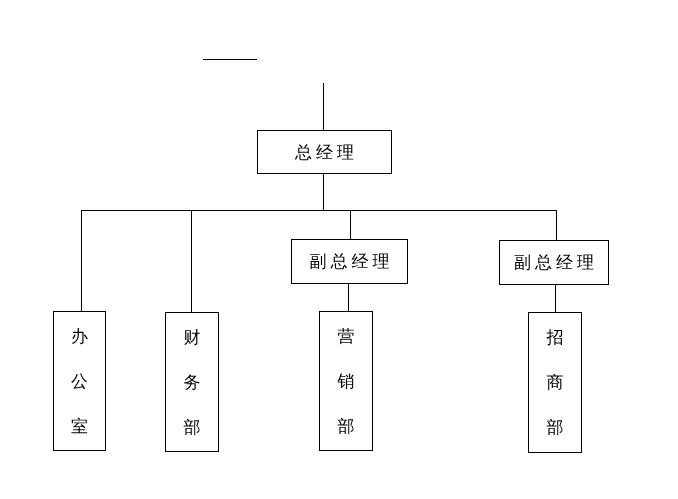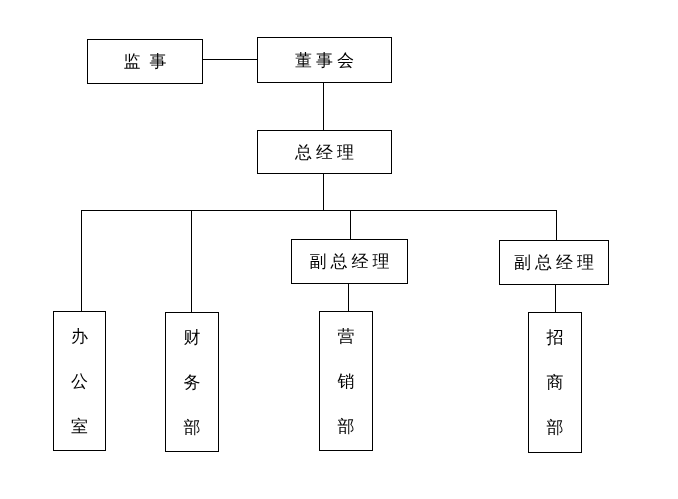--- a/index.html
+++ b/index.html
@@ -80,27 +80,21 @@
   <div class="line l-board-gm"></div>
   <div class="line l-gm-bus"></div>
   <div class="line l-bus"></div>
   <div class="line l-bus-office"></div>
   <div class="line l-bus-finance"></div>
   <div class="line l-bus-deputy-left"></div>
   <div class="line l-bus-deputy-right"></div>
   <div class="line l-deputy-marketing"></div>
   <div class="line l-deputy-investment"></div>
 
-  <div class="node horiz wide-space n-supervisor">
-    <span>监事</span>
-  </div>
 
-  <div class="node horiz n-board">
-    <span>董事会</span>
-  </div>
 
   <div class="node horiz n-gm">
     <span>总经理</span>
   </div>
 
   <div class="node horiz n-deputy-left">
     <span>副总经理</span>
   </div>
 
   <div class="node horiz n-deputy-right">

